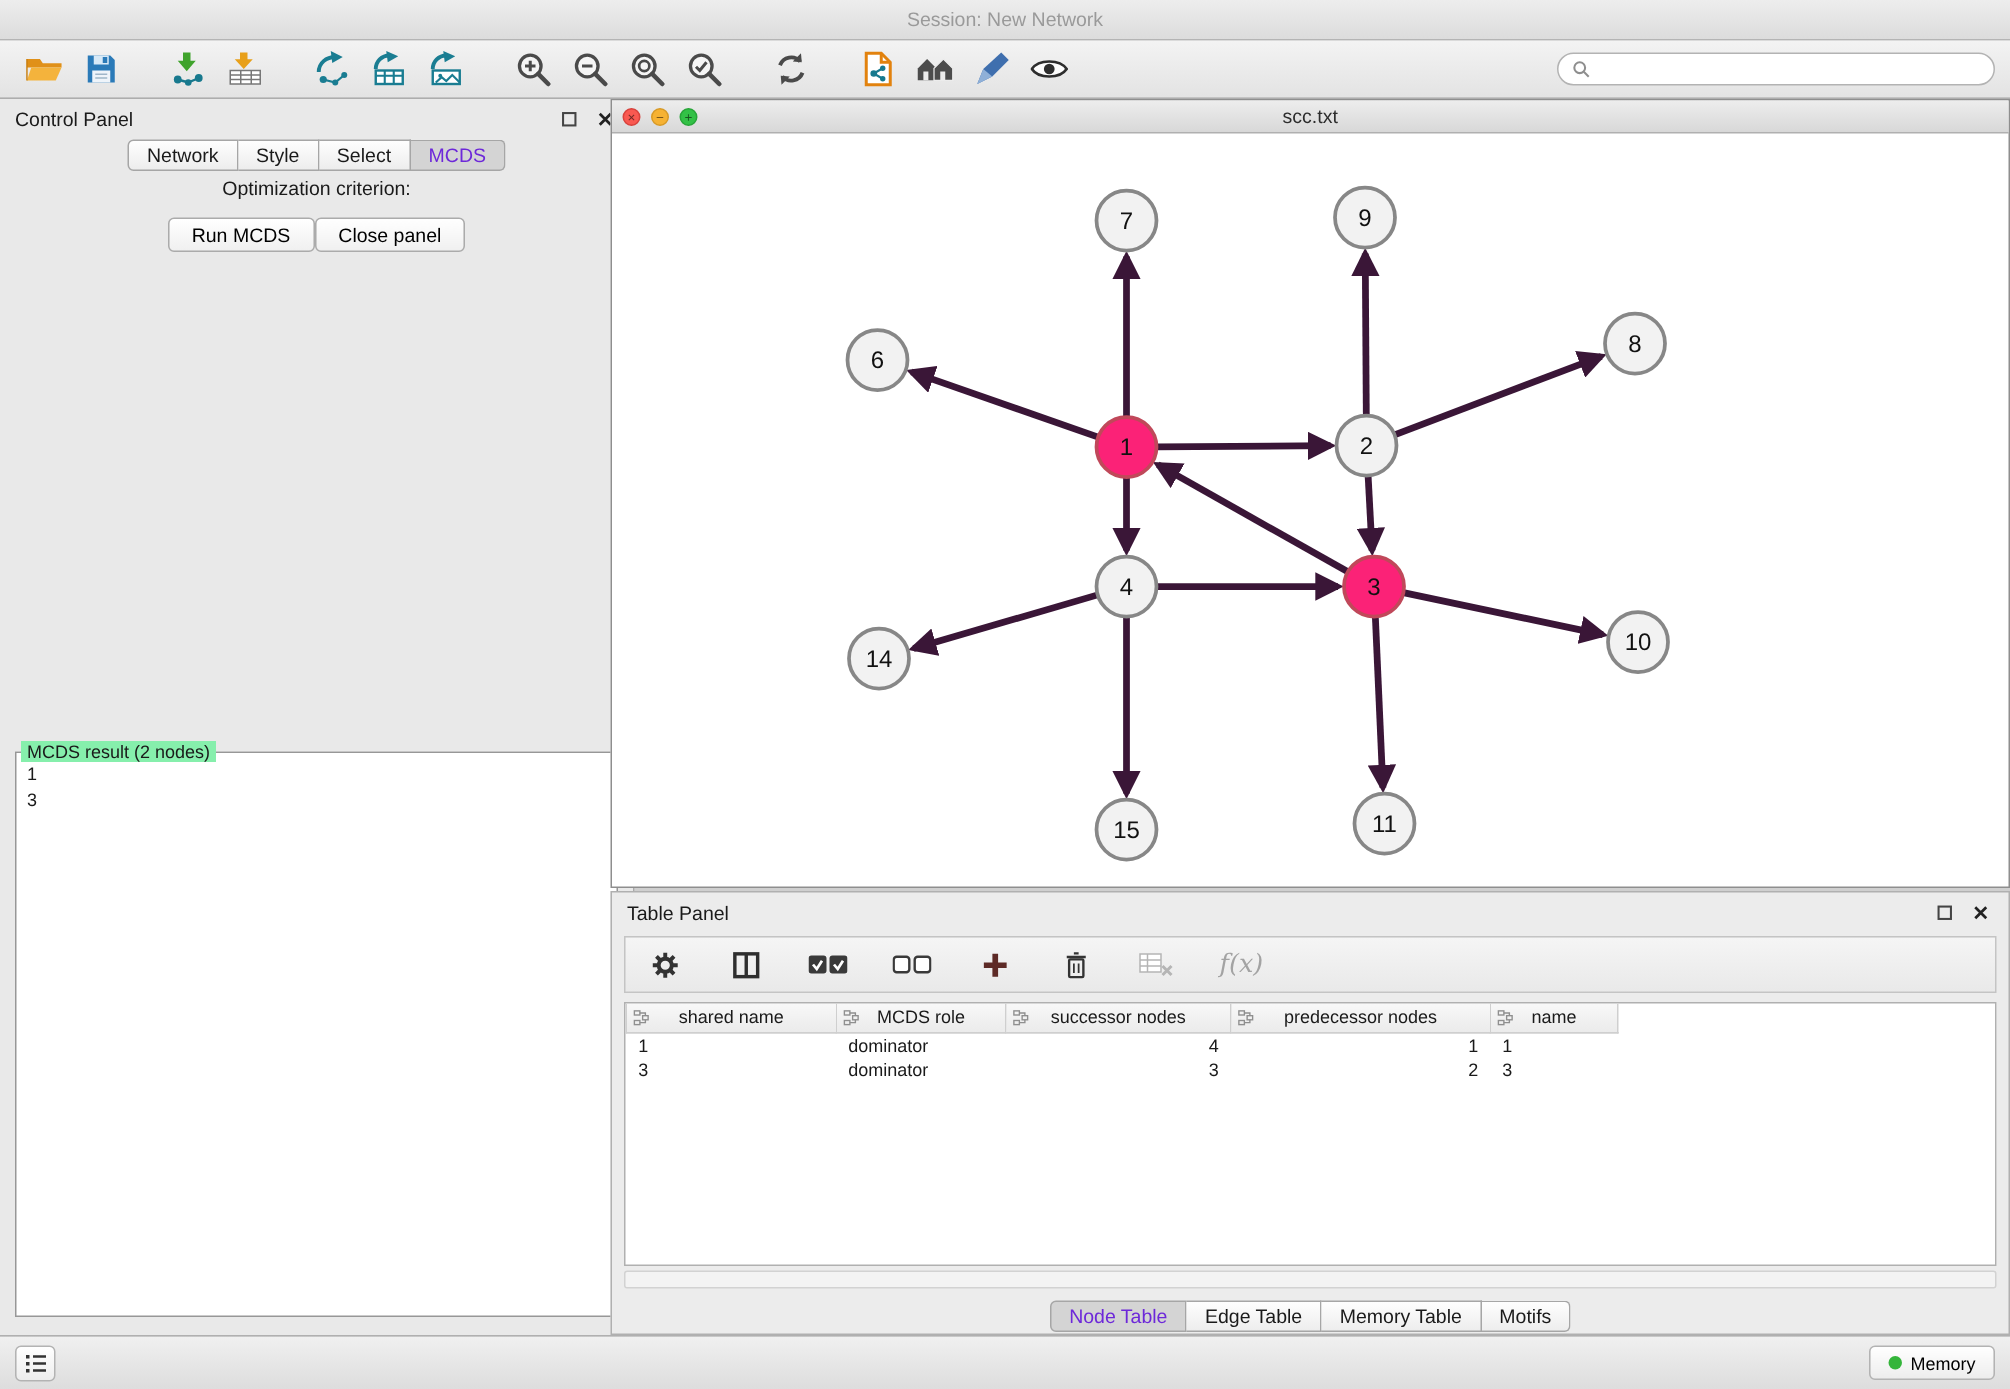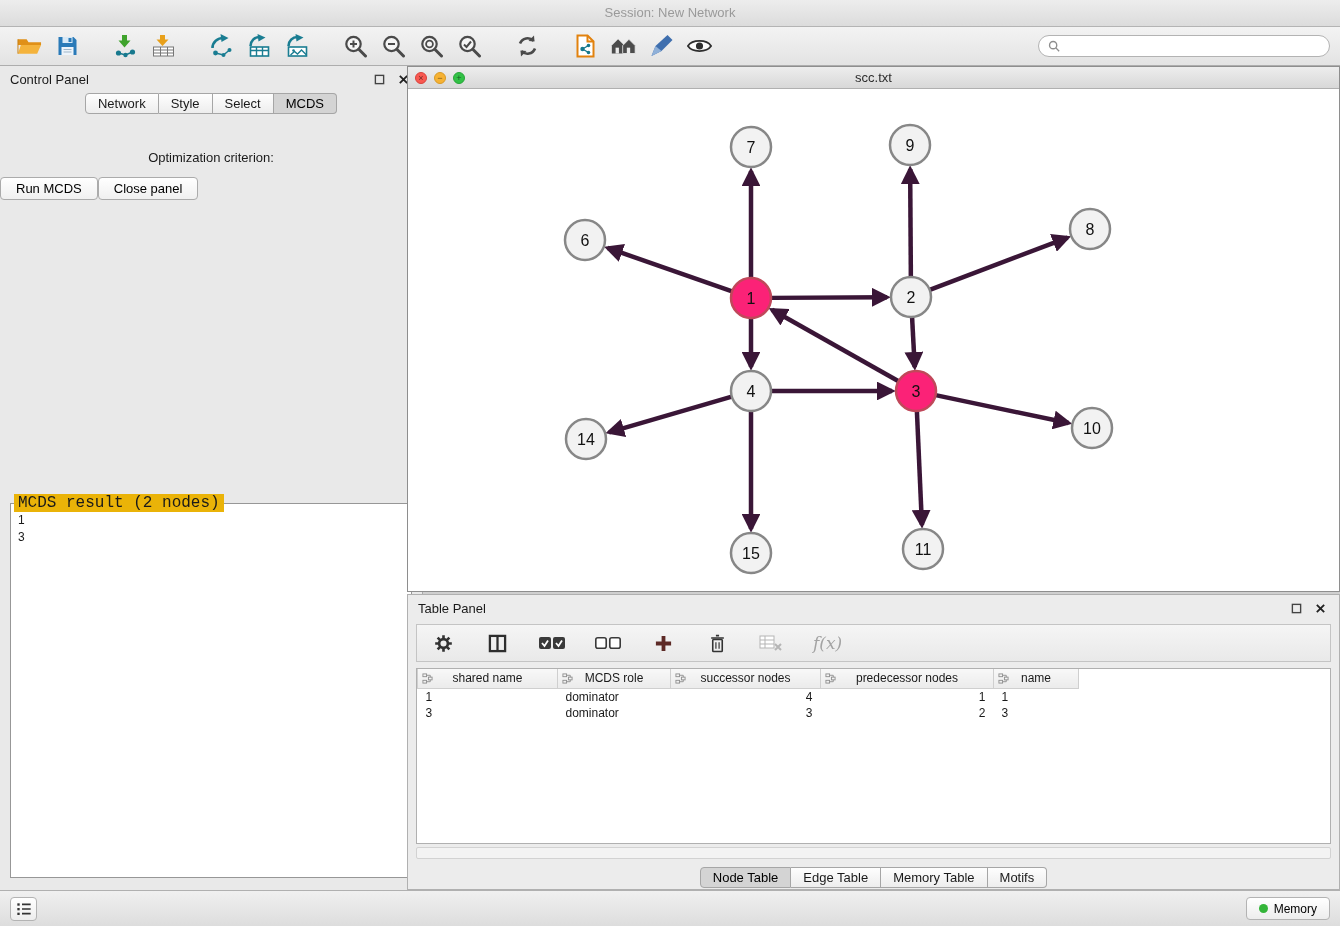--- a/index.html
+++ b/index.html
@@ -20,31 +20,31 @@
 
   
   .panel-header{height:27px;display:flex;align-items:center;padding:0 10px;font-size:13px;}
   .panel-header .spacer{flex:1;}
   .ph-icon{width:18px;height:16px;display:flex;align-items:center;justify-content:center;margin-left:6px;cursor:pointer;background:none;border:none;}
 
   .tabbar{display:flex;justify-content:center;}
   .seg-tab{background:linear-gradient(#fefefe,#ededed);border:1px solid #a6a6a6;border-left:none;padding:2px 12px;font-size:13px;color:#1a1a1a;height:21px;cursor:pointer;font-family:"Liberation Sans",sans-serif;}
   .seg-tab:first-child{border-left:1px solid #a6a6a6;border-radius:4px 0 0 4px;}
   .seg-tab:last-child{border-radius:0 4px 4px 0;}
-  .seg-tab.active{background:#d4d4d4;color:#000000;}
+  .seg-tab.active{background:#d4d4d4;color:#6d28d9;}
 
   
   .control-panel{position:absolute;left:0;top:66px;width:423px;bottom:36px;background:#e9e9e9;border-right:1px solid #aaa;}
-  .opt-label{text-align:center;font-size:13px;margin-top:36px;}
+  .opt-label{text-align:center;font-size:13px;margin-top:4px;}
   .dropdown{width:312px;height:23px;margin:9px auto 0;background:#fff;border:1px solid #ababab;border-radius:4px;display:flex;align-items:center;padding:0 5px 0 10px;font-size:13px;cursor:pointer;}
   .dropdown .dd-label{flex:1;}
-  .btn-row{display:flex;margin-top:12px;}
+  .btn-row{display:flex;justify-content:center;margin-top:12px;}
   .push-btn{height:23px;padding:0 15px;background:linear-gradient(#ffffff,#f0f0f0);border:1px solid #ababab;border-radius:4px;font-size:13px;cursor:pointer;font-family:"Liberation Sans",sans-serif;}
   .result-box{position:absolute;left:10px;right:10px;top:428px;bottom:12px;background:#fff;border:1px solid #979797;}
-  .result-box legend{font-size:16px;margin-left:3px;padding:0 4px;background:#eab308;font-family:Liberation Mono, monospace;}
+  .result-box legend{font-size:12px;margin-left:3px;padding:0 4px;background:#86efac;}
   .result-line{font-size:12px;padding:0 7px;line-height:17px;}
 
   
   .network-window{position:absolute;left:407px;top:66px;right:0;height:526px;background:#fff;border:1px solid #8e8e8e;display:flex;flex-direction:column;}
   .net-titlebar{height:22px;background:linear-gradient(#ededed,#d8d8d8);border-bottom:1px solid #b0b0b0;position:relative;display:flex;align-items:center;justify-content:center;font-size:13px;color:#2d2d2d;flex:0 0 22px;}
   .traffic{position:absolute;left:7px;top:0;bottom:0;display:flex;align-items:center;gap:7px;}
   .tl{width:12px;height:12px;border-radius:50%;font-size:9px;line-height:11px;text-align:center;color:rgba(0,0,0,.55);cursor:pointer;}
   .tl.red{background:#f95951;border:1px solid #d8423c;}
   .tl.yellow{background:#f6b233;border:1px solid #d89a26;}
   .tl.green{background:#32c146;border:1px solid #27a538;}

